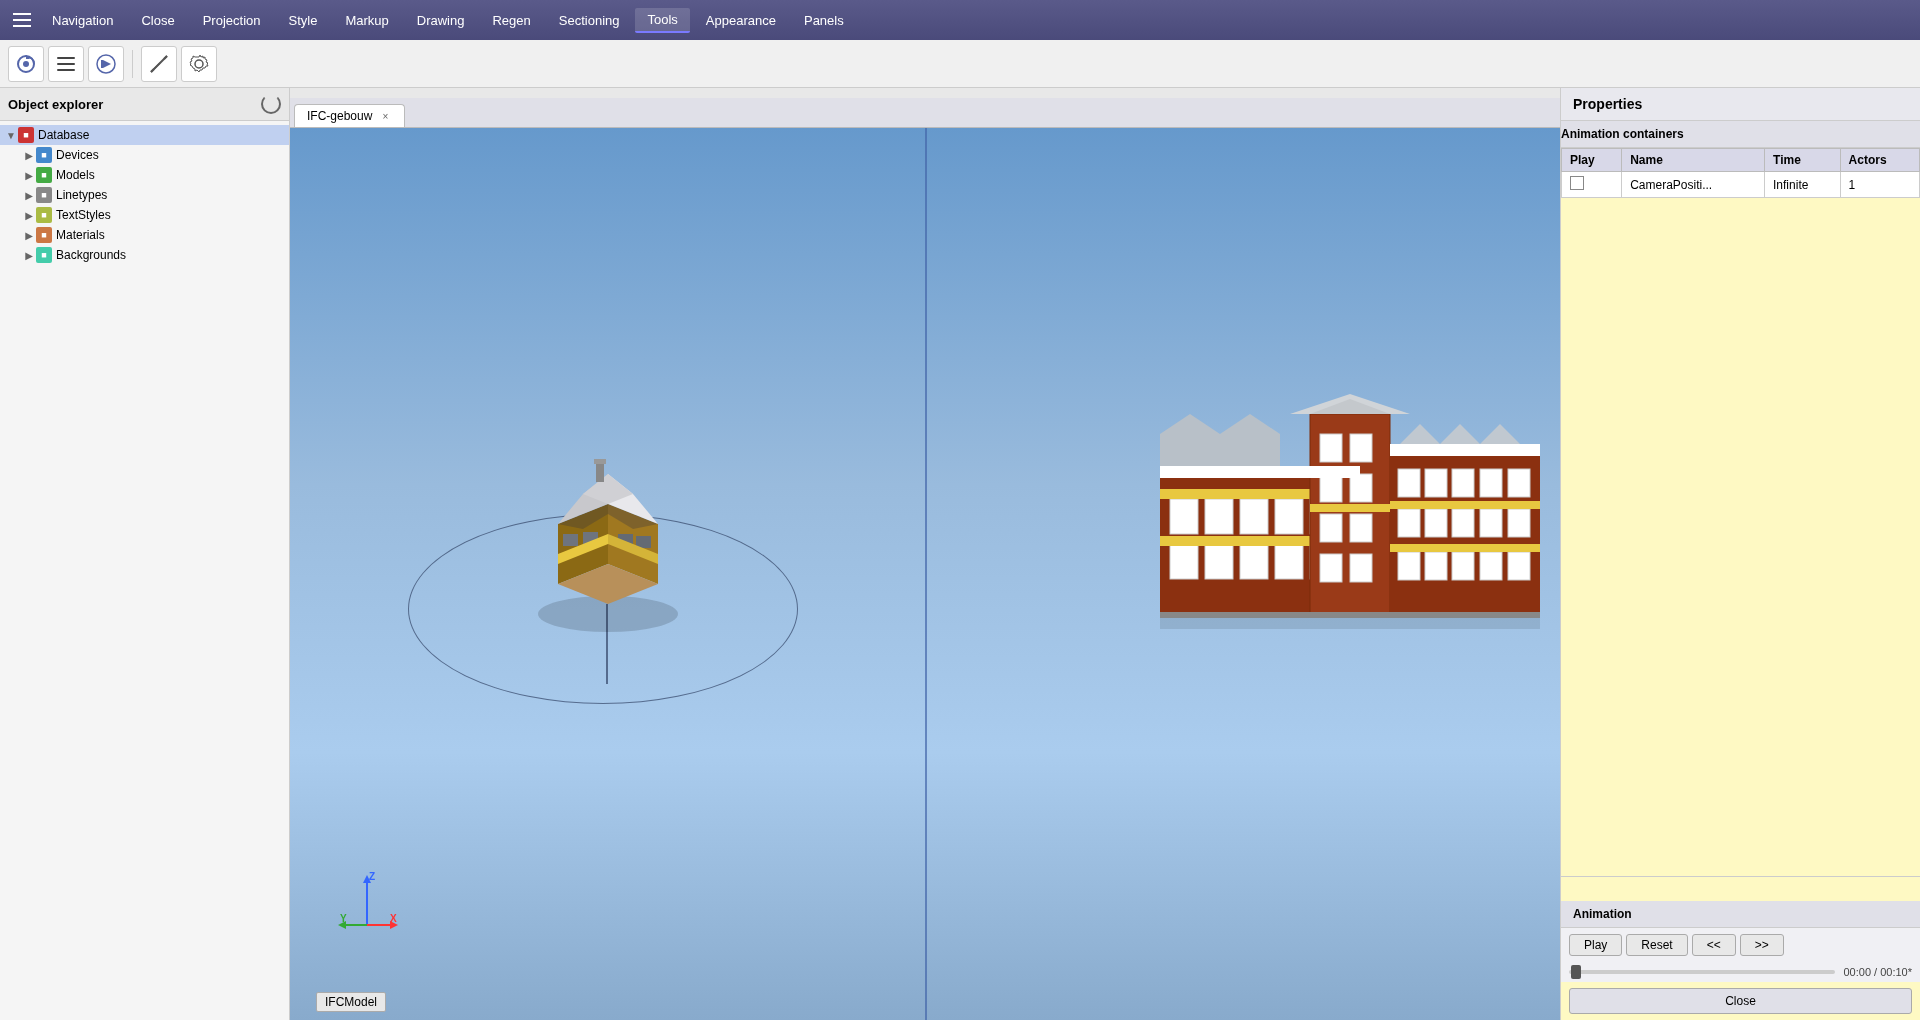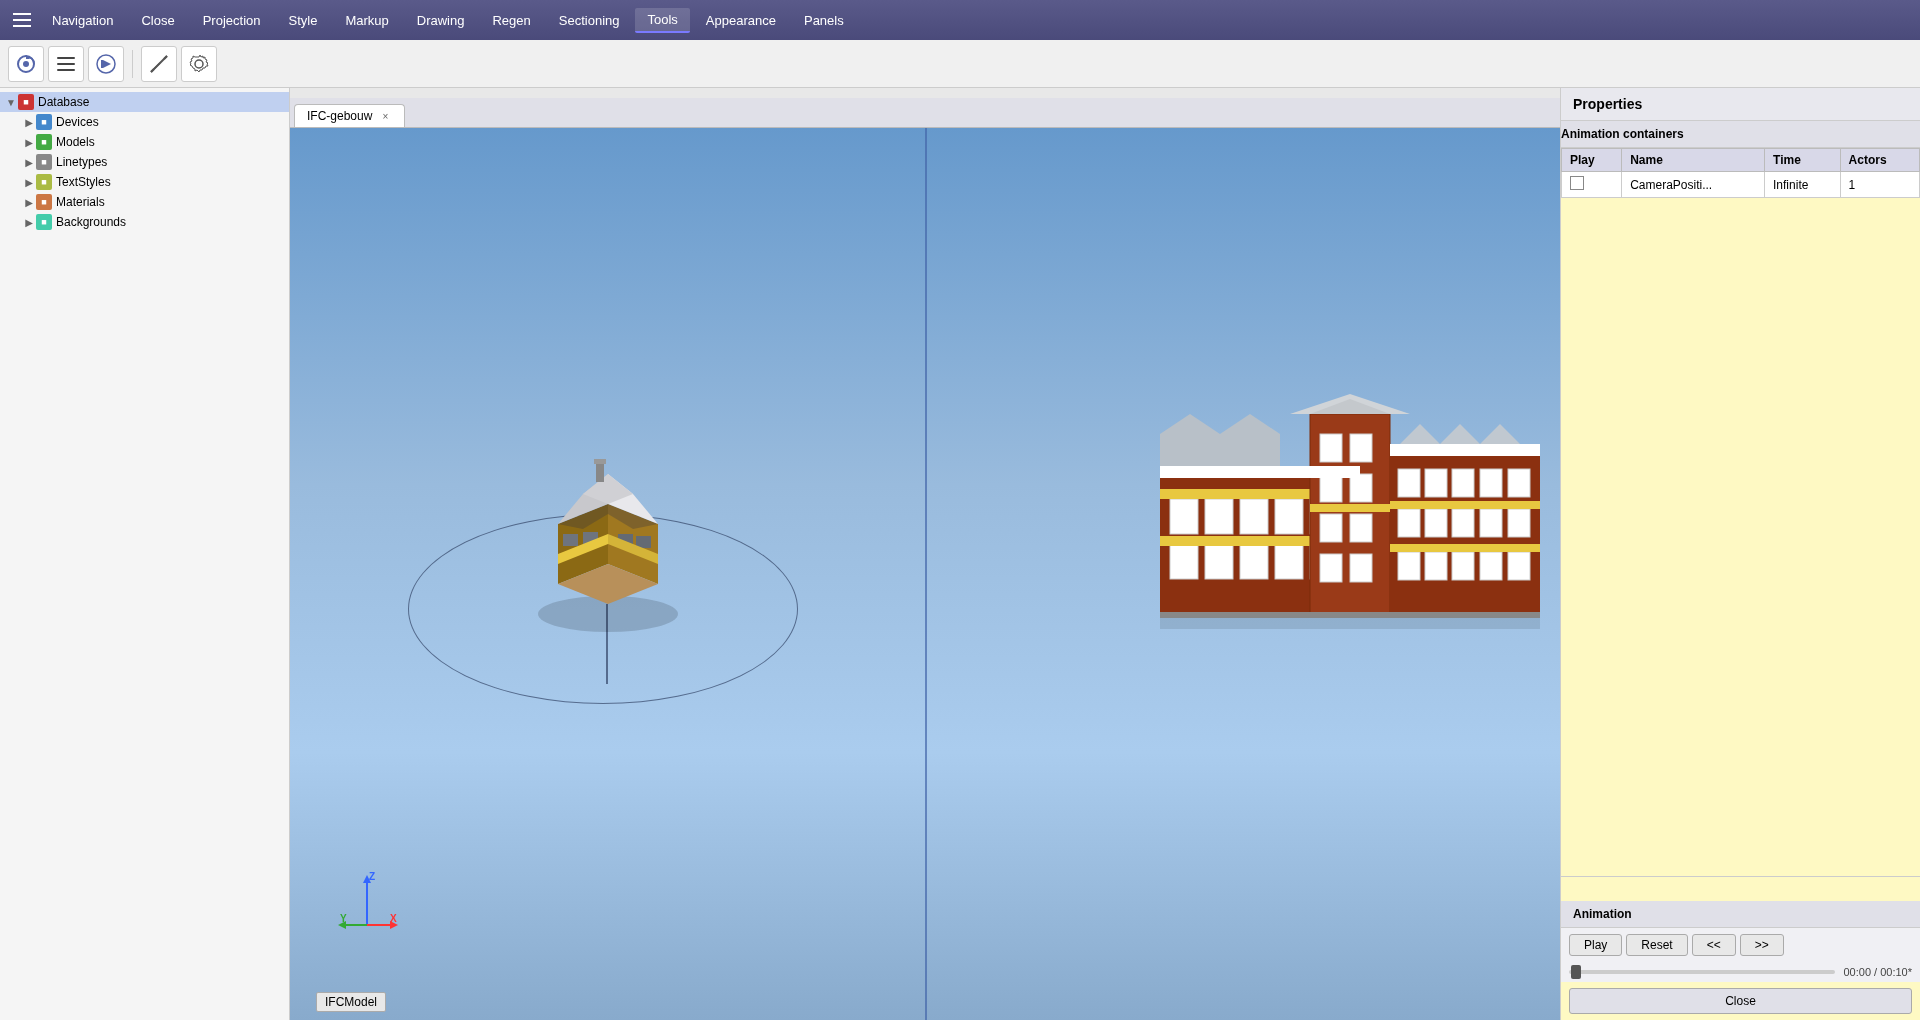--- a/index.html
+++ b/index.html
@@ -418,20 +418,24 @@
     <svg width="22" height="22" viewBox="0 0 22 22">
       <path d="M11,7 C13.2,7 15,8.8 15,11 C15,13.2 13.2,15 11,15 C8.8,15 7,13.2 7,11 C7,8.8 8.8,7 11,7 Z" fill="none" stroke="#555" stroke-width="1.5"></path>
       <path d="M11,4 L12,2 L13,4 L15,3 L15,5 L17,4 L17,6 L19,7 L18,9 L20,10 L19,11 L20,13 L18,13 L17,15 L15,15 L14,17 L12,17 L11,19 L9,17 L7,18 L7,16 L5,15 L4,13 L2,12 L3,11 L2,9 L4,8 L3,6 L5,5 L5,3 L7,4 Z" fill="none" stroke="#555" stroke-width="1" fill-rule="evenodd"></path>
     </svg>
   </div>
 </div>
 
 <div id="main">
 
   <div id="sidebar">
+    <div id="sidebar-header">
+      <span>Object explorer</span>
+      <div class="refresh-icon"></div>
+    </div>
     <div id="tree">
 
       <div class="tree-item selected">
         <span class="tree-expand">▼</span>
         <span class="tree-icon icon-db">■</span>
         <span>Database</span>
       </div>
 
       <div class="tree-item" style="padding-left: 22px;">
         <span class="tree-expand">▶</span>

